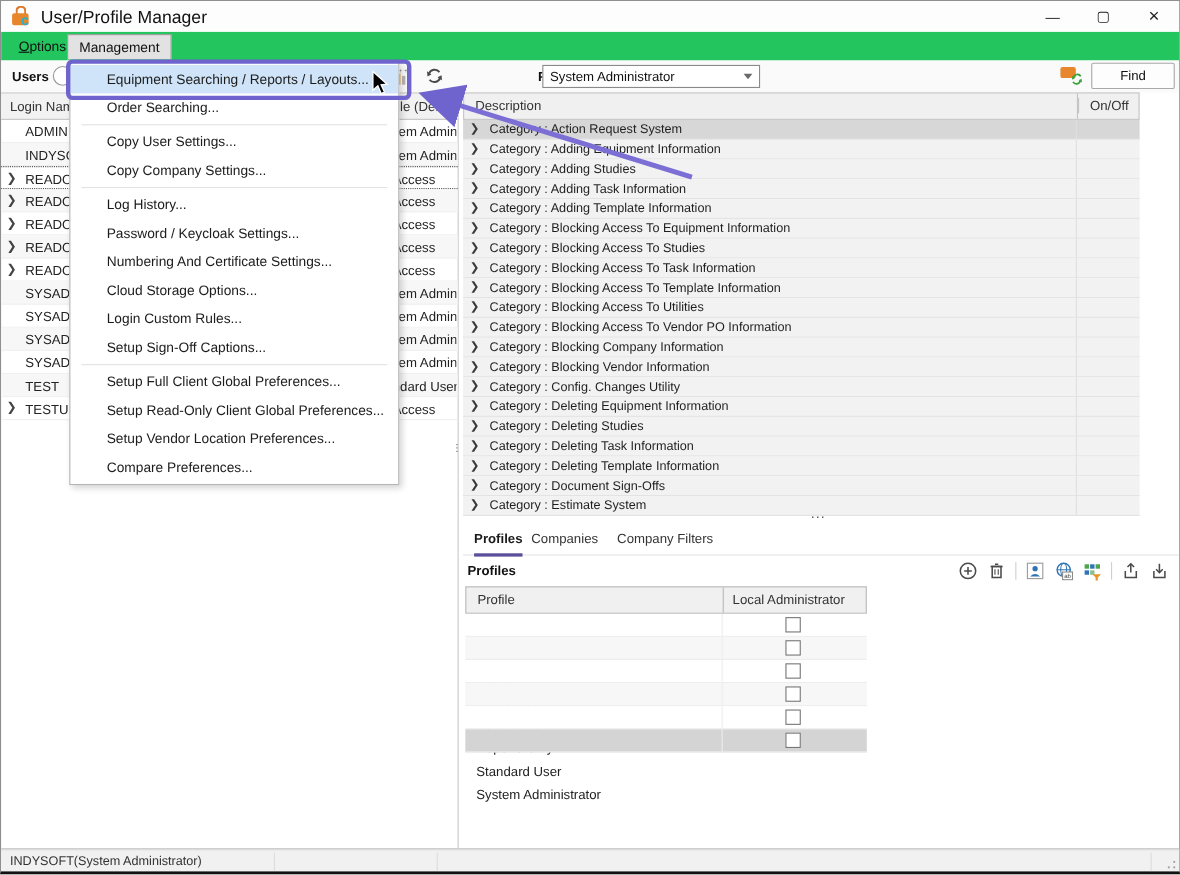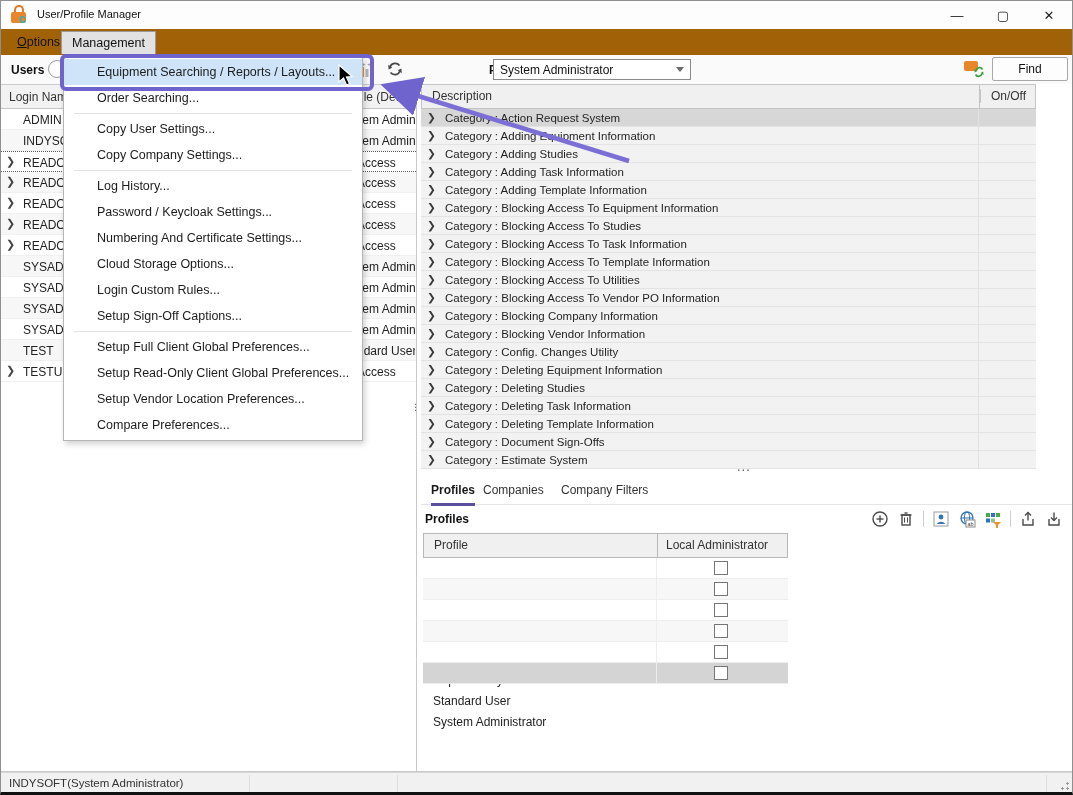--- a/index.html
+++ b/index.html
@@ -6,26 +6,26 @@
   html,body { width:1073px; height:795px; background:#e8e8e8; }
   body { font-family:"Liberation Sans","DejaVu Sans",sans-serif; font-size:12px; color:#1a1a1a; }
   #window { position:relative; width:1073px; height:795px; background:#ffffff; border:1px solid #8f8f8f; border-bottom:3px solid #111; overflow:hidden; }
 
   
   .titlebar { position:absolute; left:0; top:0; width:100%; height:28px; background:#fdfdfd; }
   .app-icon { position:absolute; left:9px; top:4px; width:20px; height:20px; }
   .lock-shackle { position:absolute; left:4px; top:0; width:10px; height:9px; border:2.5px solid #e07a28; border-bottom:none; border-radius:5px 5px 0 0; }
   .lock-body { position:absolute; left:1px; top:7px; width:15px; height:11px; background:#e8862c; border-radius:2px; }
   .lock-c { position:absolute; left:9px; top:6px; font-size:13px; font-weight:bold; color:#27b2c9; }
-  .title-text { position:absolute; left:36px; top:7px; font-size:11px; color:#111; }
+  .title-text { position:absolute; left:36px; top:7px; font-size:16px; color:#111; }
   .win-controls { position:absolute; right:0; top:0; height:28px; display:flex; }
   .win-btn { width:46px; height:28px; display:flex; align-items:center; justify-content:center; font-size:13px; color:#222; }
 
   
-  .menubar { position:absolute; left:0; top:28px; width:100%; height:26px; background:#a16207; }
+  .menubar { position:absolute; left:0; top:28px; width:100%; height:26px; background:#22c55e; }
   .menubar-item { position:absolute; top:2px; height:23px; padding:4px 10px; font-size:12.5px; color:#111; }
   .menubar-item.active { background:#e2e2e2; border:1px solid #9a9a9a; border-bottom:none; }
   .menubar-item u { text-decoration:underline; }
 
   
   .toolbar { position:absolute; left:0; top:54px; width:100%; height:29px; background:#fafafa; }
   .users-label { position:absolute; left:10px; top:8px; font-weight:bold; color:#111; }
   .partial-circle-icon { position:absolute; left:47px; top:5px; width:18px; height:18px; border:1.5px solid #9a9a9a; border-radius:50%; background:#fff; }
   .columns-icon { position:absolute; left:357px; top:6px; width:18px; height:18px; }
   .refresh-icon { position:absolute; left:385px; top:5px; width:18px; height:18px; }

